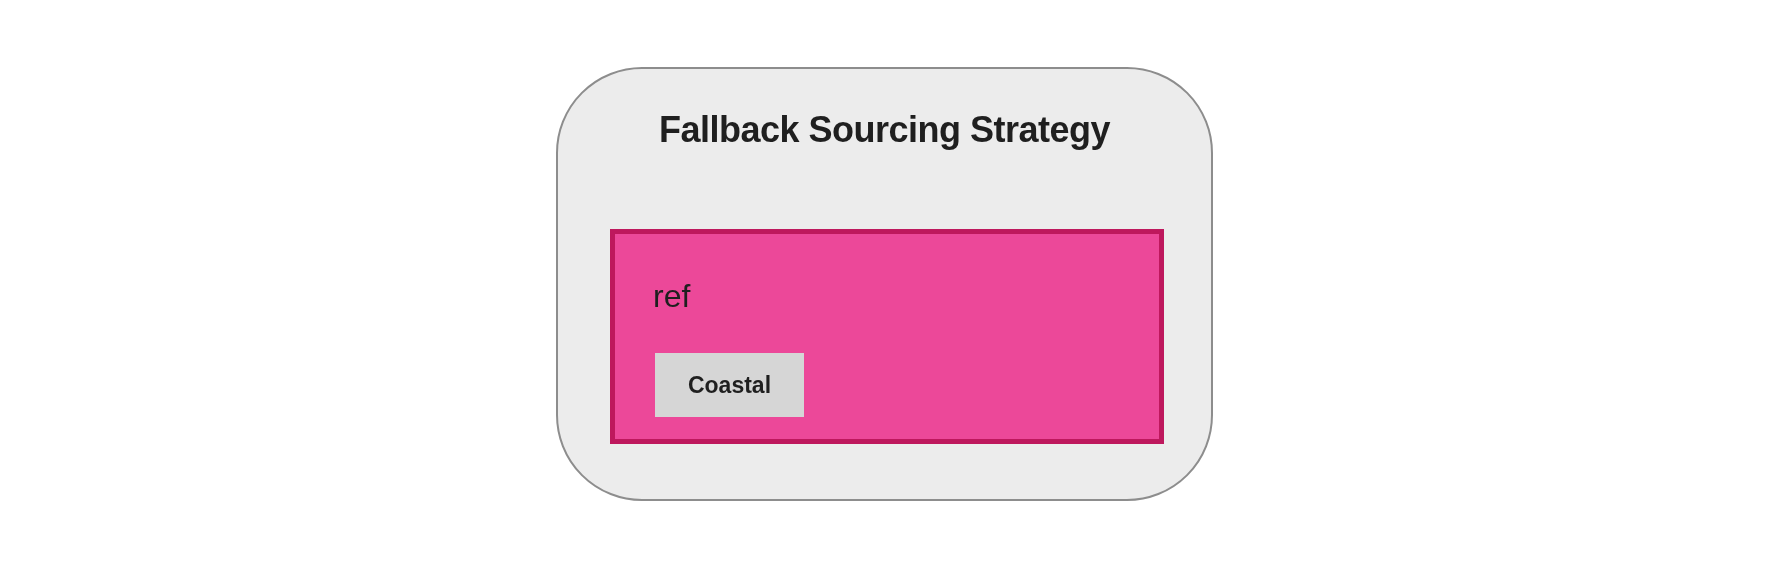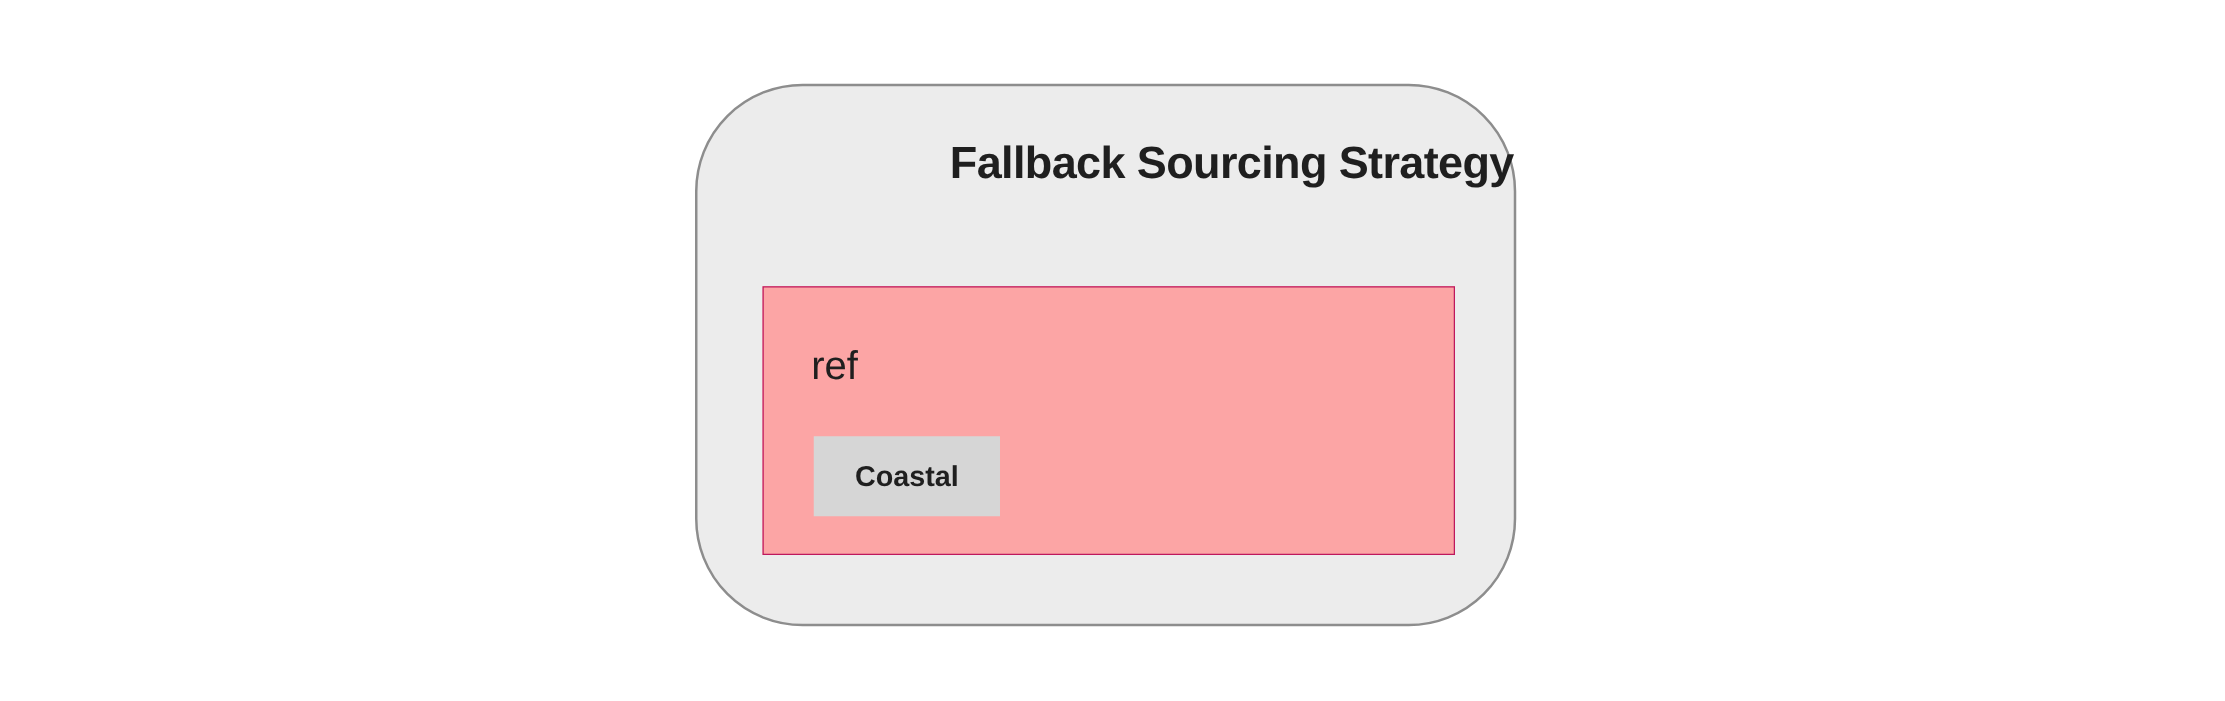--- a/index.html
+++ b/index.html
@@ -25,37 +25,37 @@
     box-sizing: border-box;
     background: #ececec;
     border: 2.5px solid #8d8d8d;
     border-radius: 86px;
   }
   .cluster-title {
     position: absolute;
     left: 0;
     right: 0;
     top: 38px;
-    text-align: right;
+    text-align: center;
     font-size: 36px;
     font-weight: 700;
     letter-spacing: -0.5px;
     color: #1f1f1f;
     line-height: 1.25;
   }
   
   .ref-frame {
     position: absolute;
     left: 52px;
     top: 160px;
     width: 554px;
     height: 215px;
     box-sizing: border-box;
-    background: #fca5a5;
-    border: 1px solid #be185d;
+    background: #ec4899;
+    border: 5px solid #be185d;
   }
   .ref-tag {
     position: absolute;
     left: 38px;
     top: 46px;
     font-size: 32px;
     font-weight: 400;
     color: #1f1f1f;
     line-height: 1;
   }

